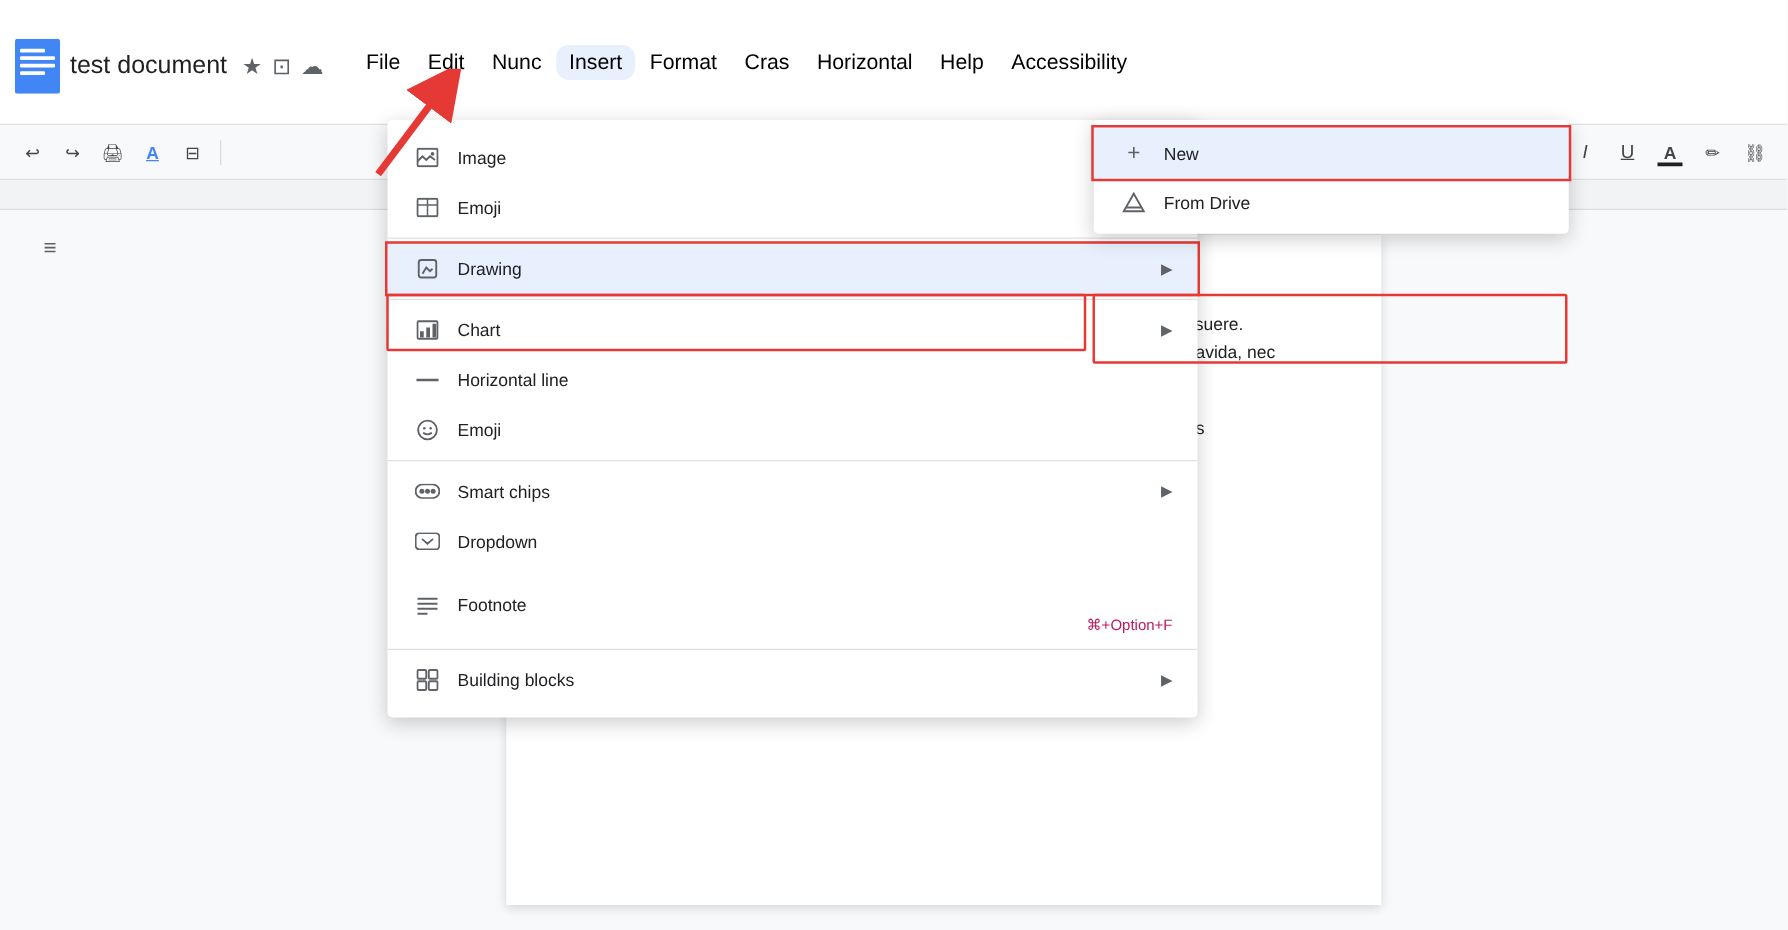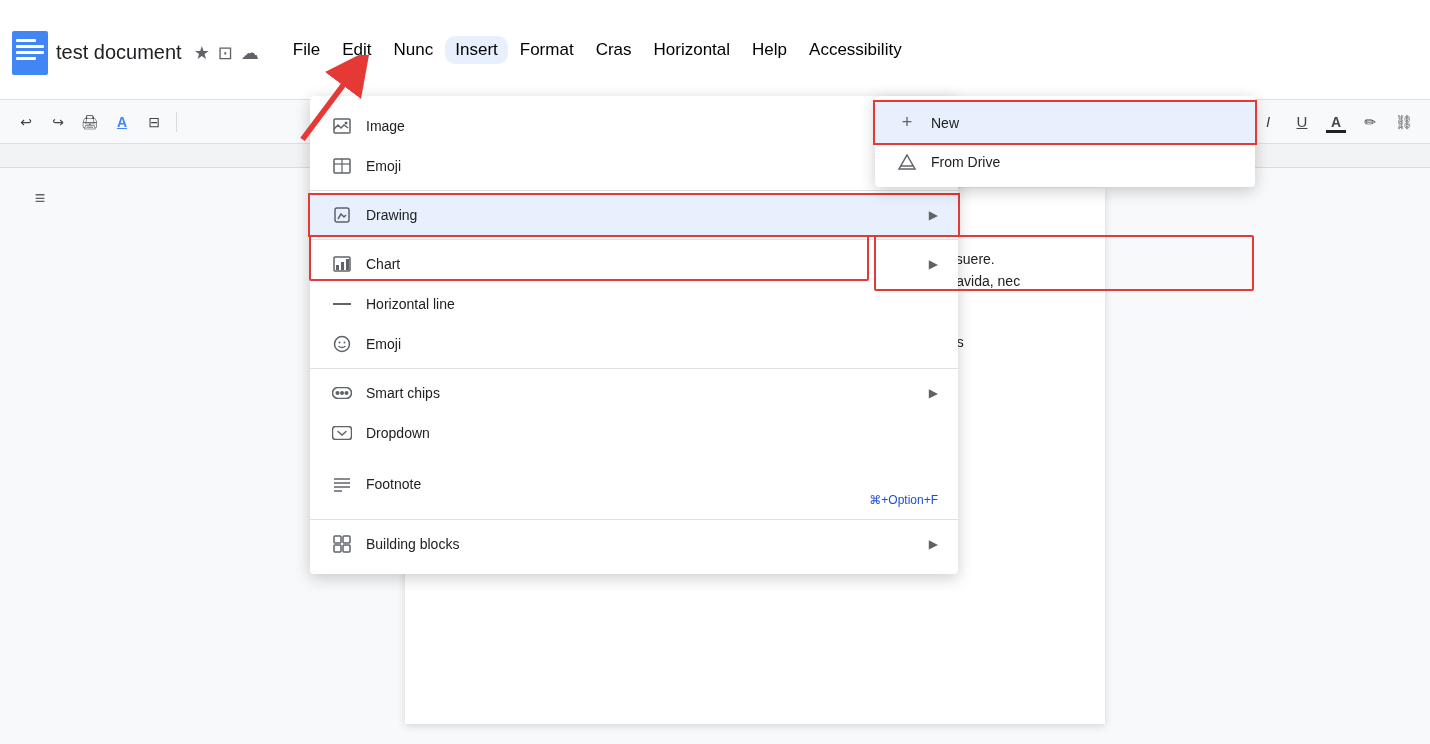--- a/index.html
+++ b/index.html
@@ -237,21 +237,21 @@
       flex-shrink: 0;
     }
 
     .dropdown-item-label {
       flex: 1;
       font-size: 14px;
     }
 
     .dropdown-item-shortcut {
       font-size: 12px;
-      color: #1d4ed8;
+      color: #be185d;
       margin-top: 32px;
     }
 
     .dropdown-item-arrow {
       font-size: 12px;
       color: #5f6368;
       margin-left: 8px;
     }
 
     

